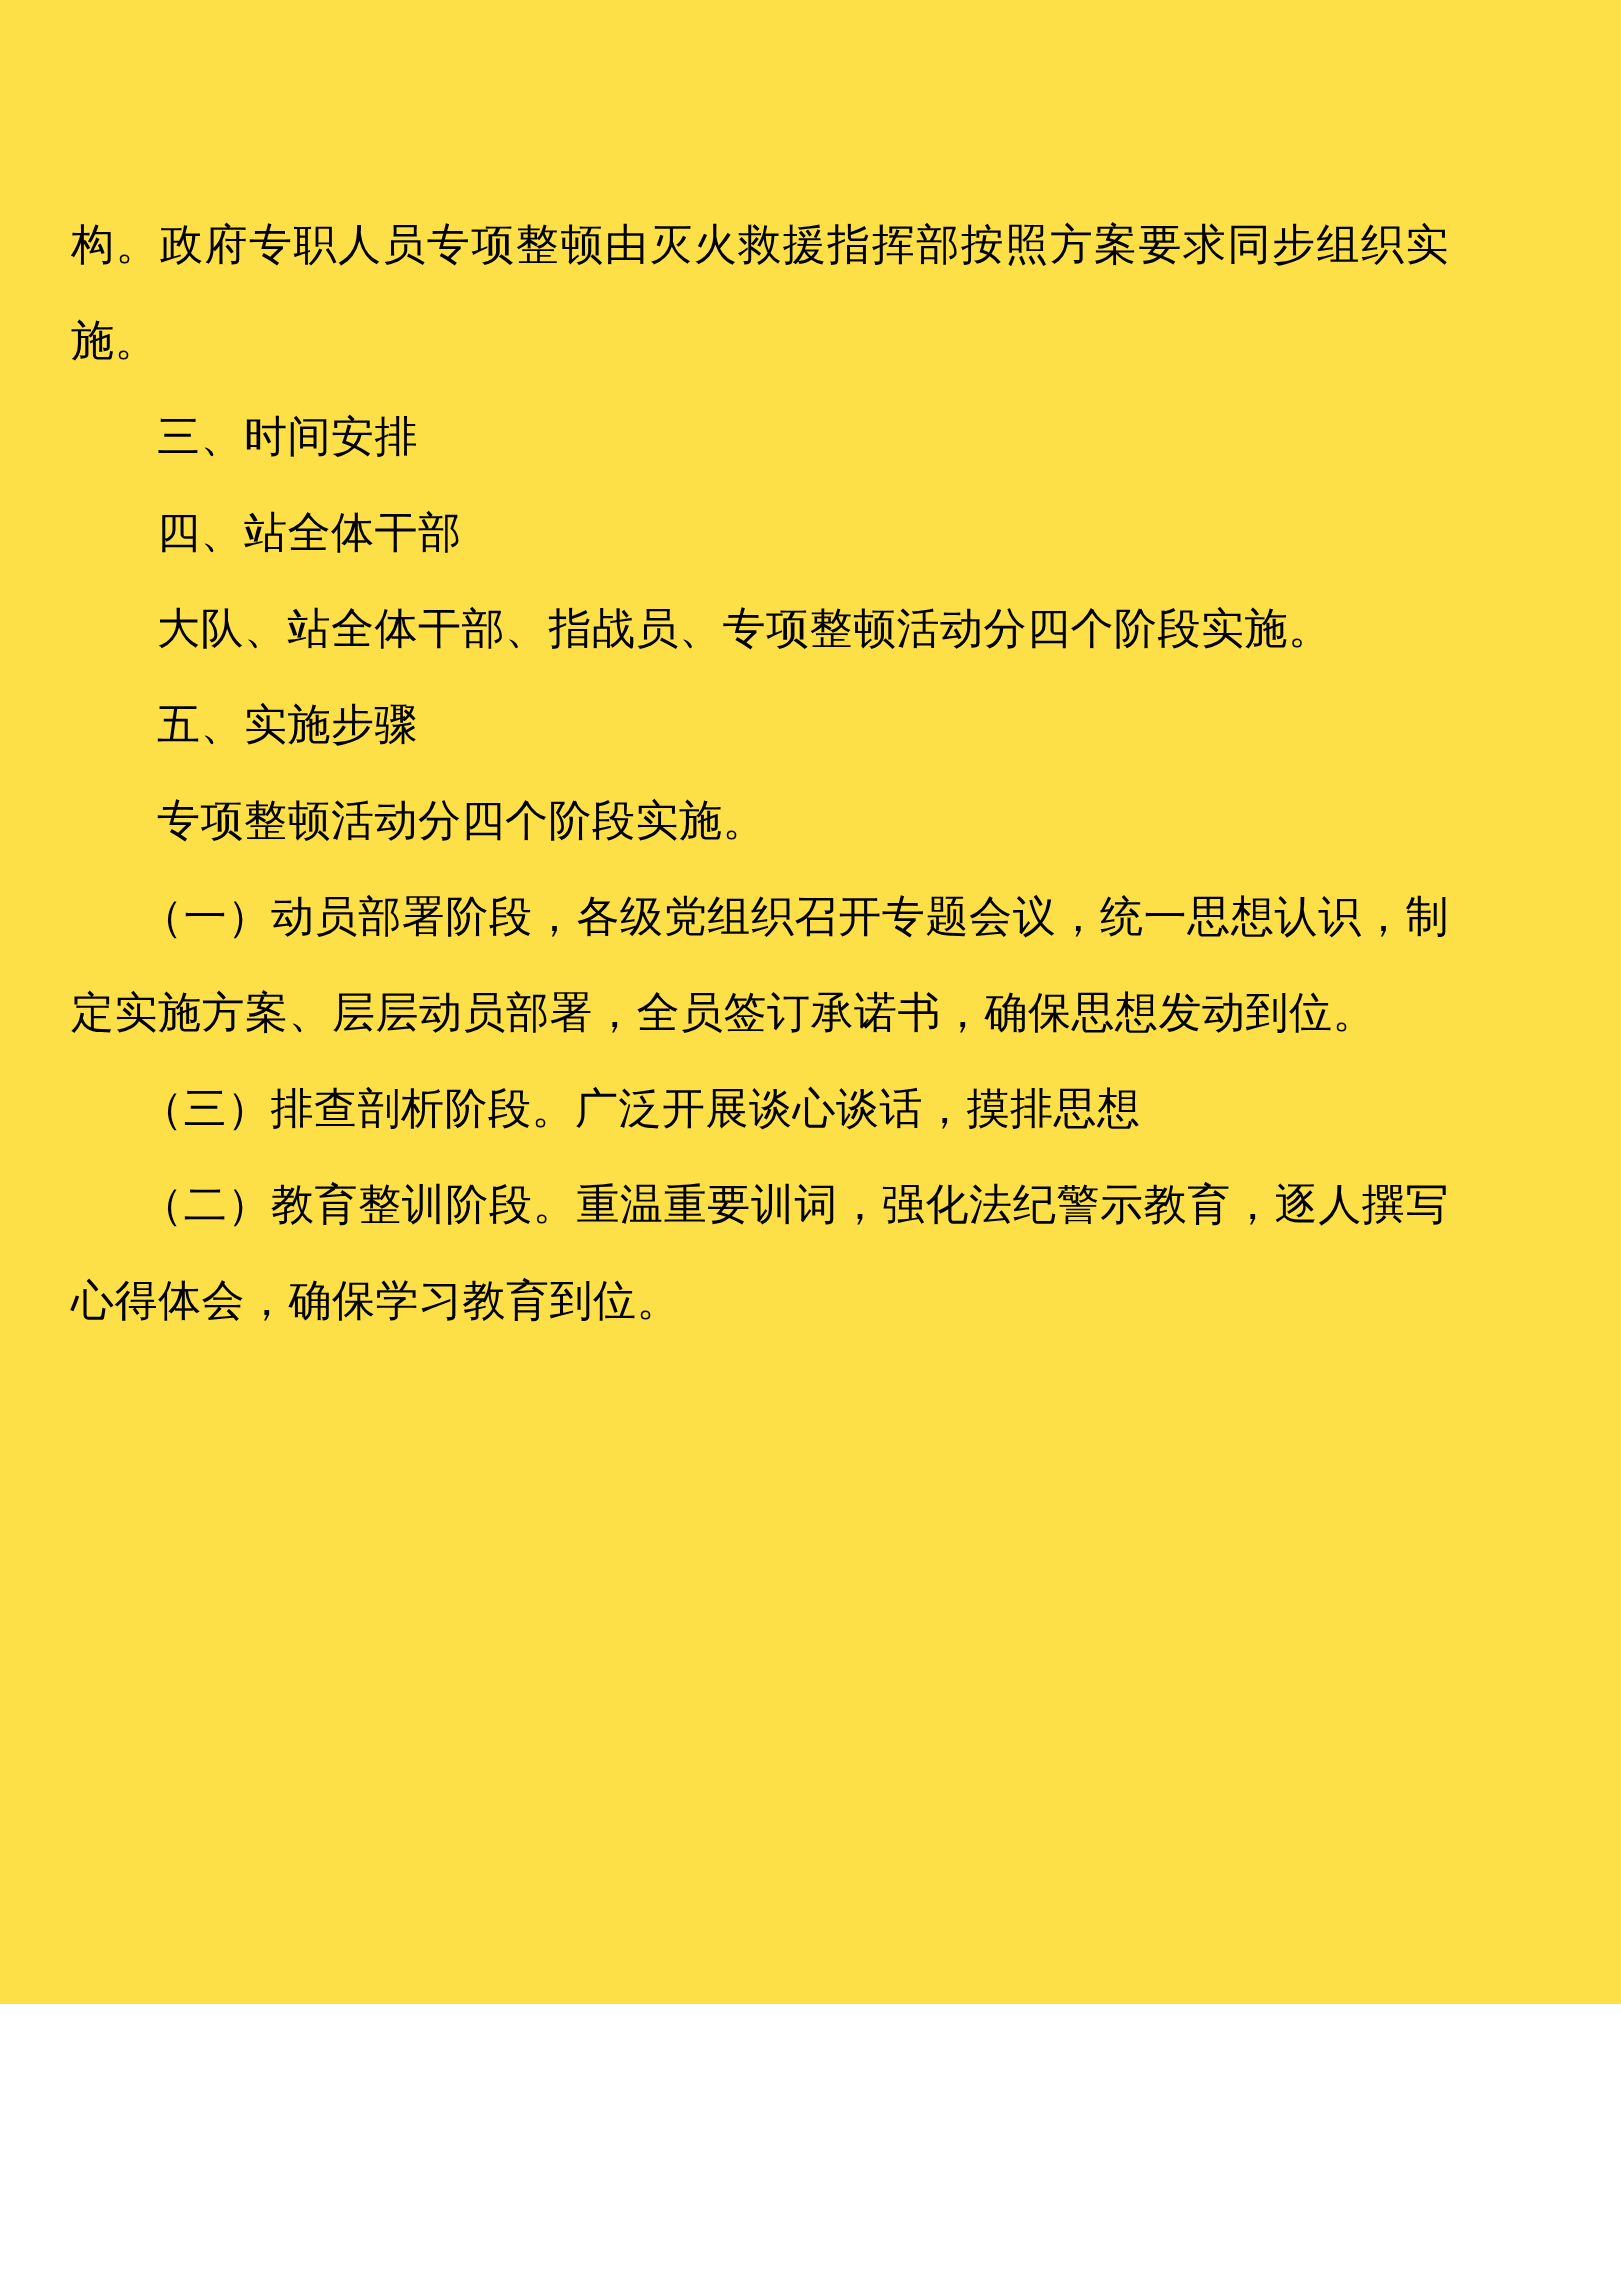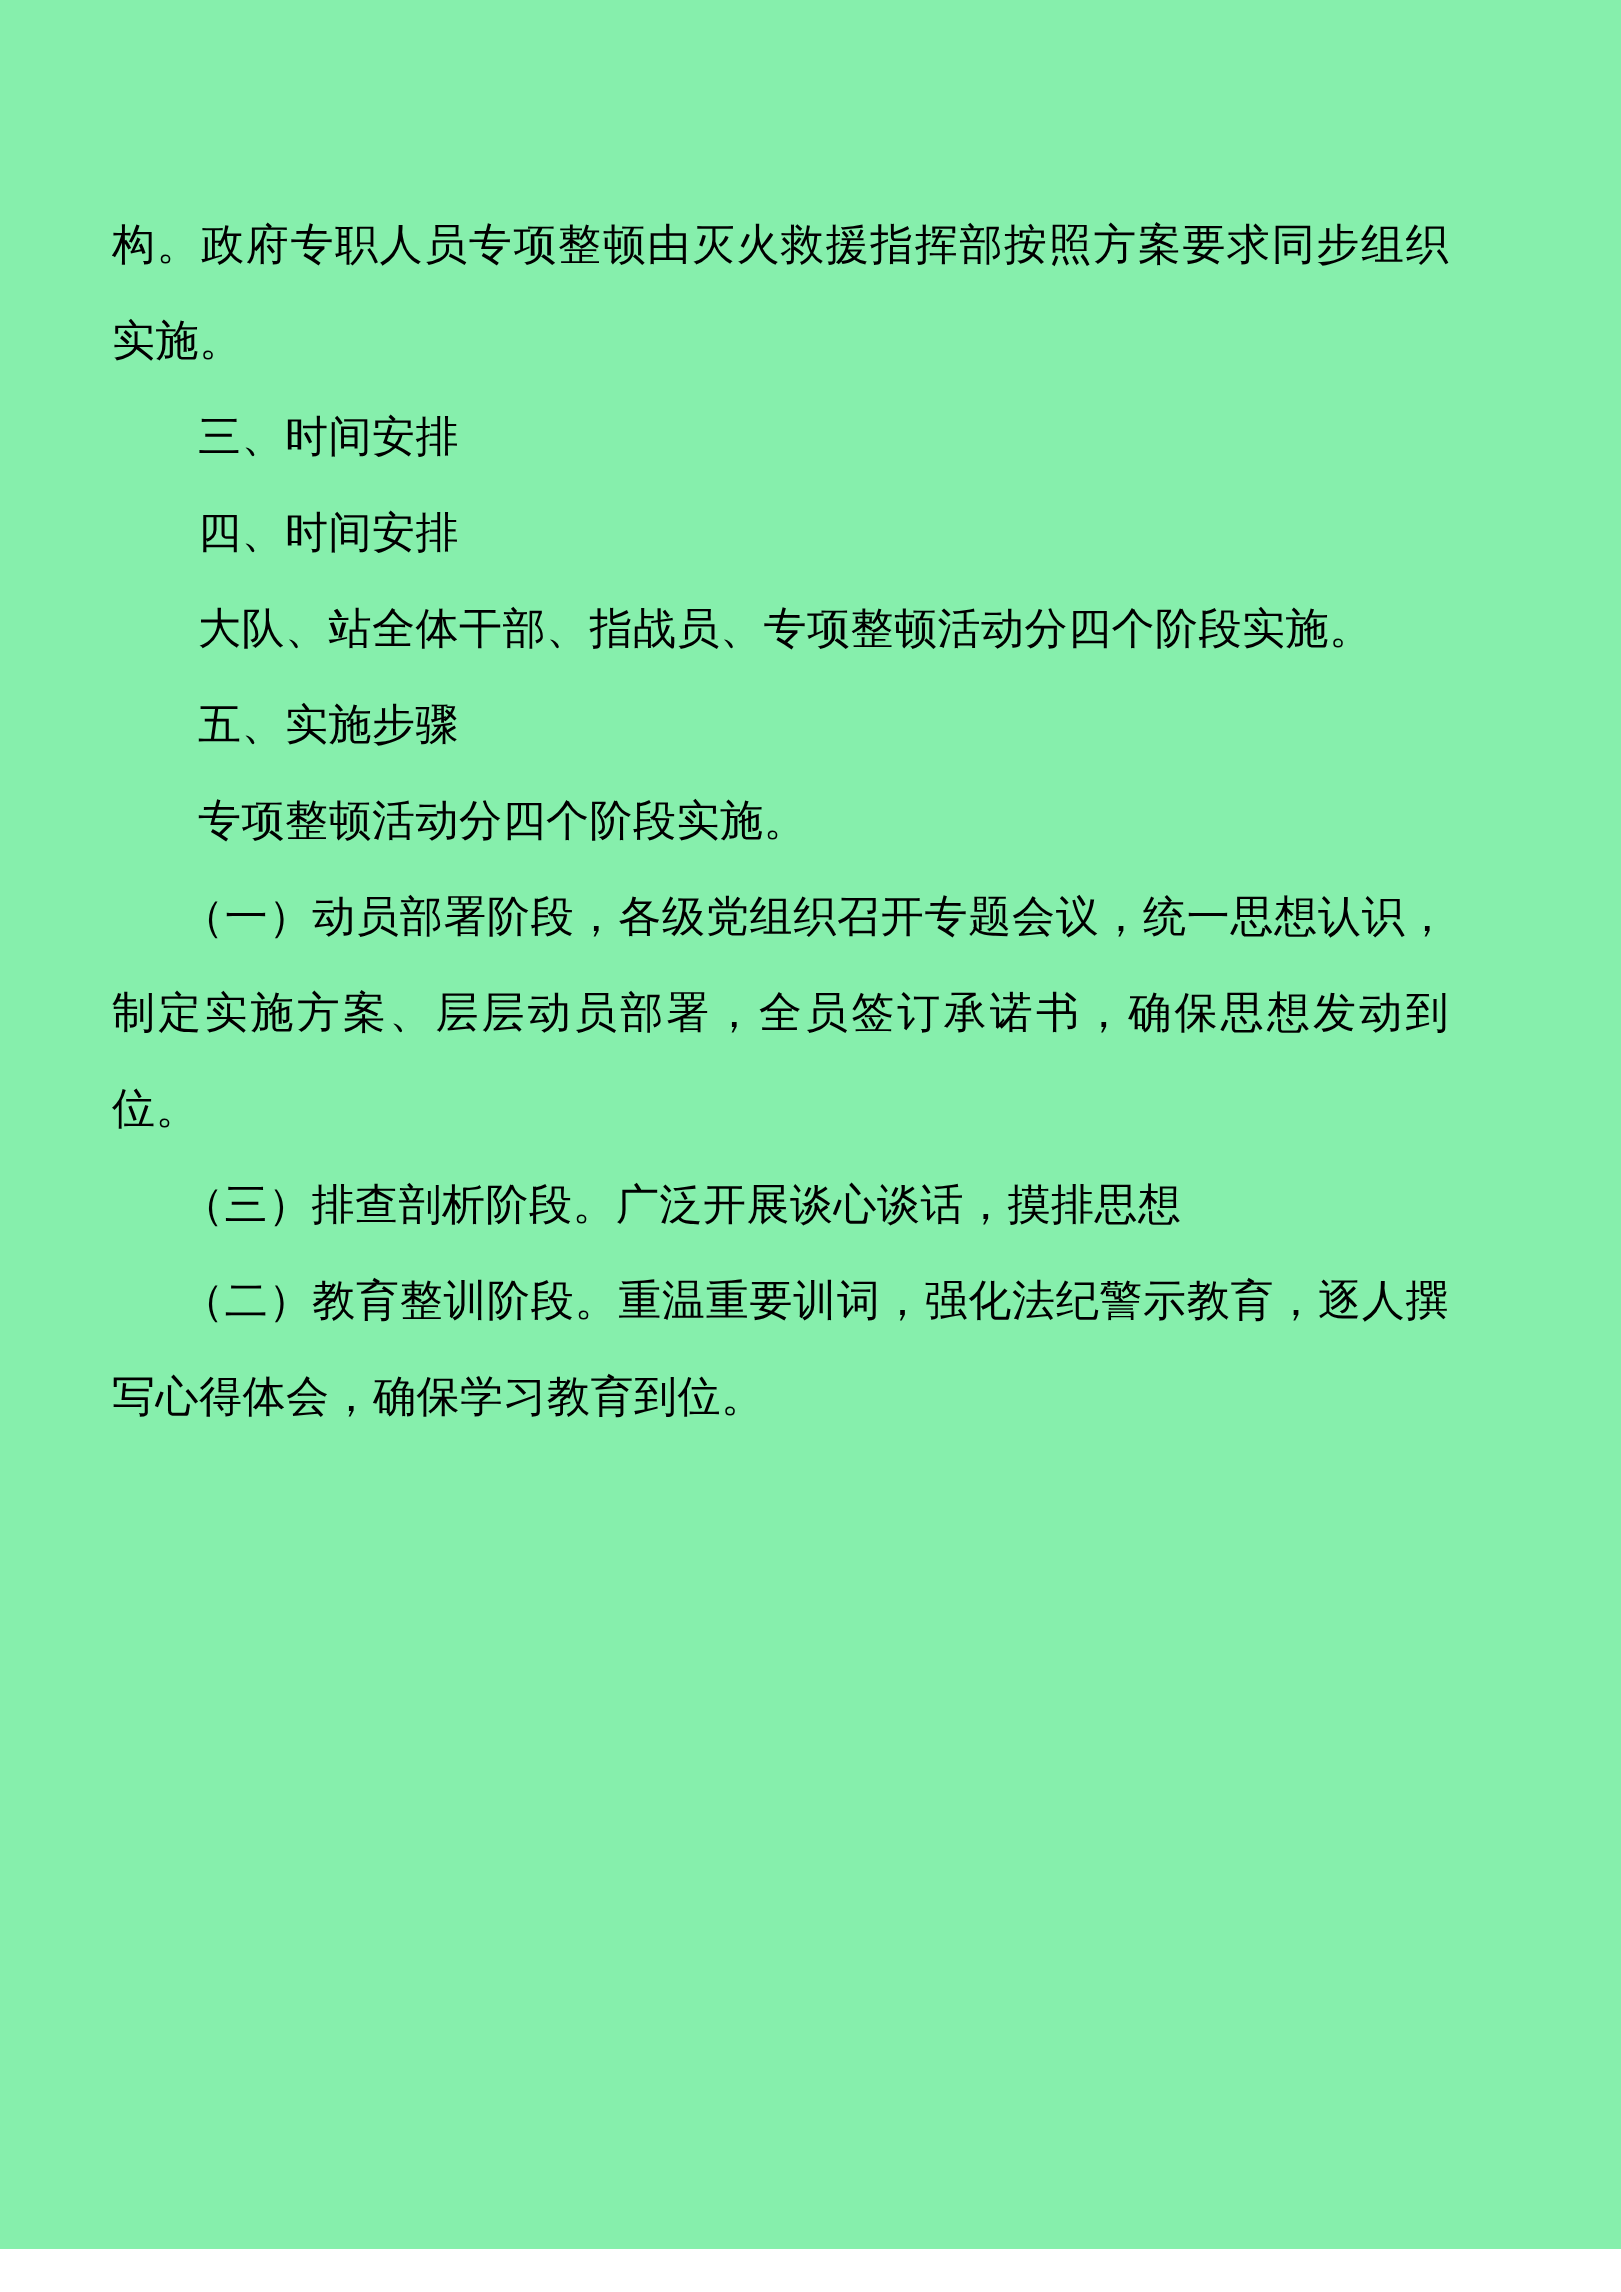--- a/index.html
+++ b/index.html
@@ -10,23 +10,23 @@
   body {
     width: 1621px;
     height: 2293px;
     font-family: "Liberation Sans", sans-serif;
     color: #000000;
     overflow: hidden;
   }
   .page {
     box-sizing: border-box;
     width: 1621px;
-    height: 2249px;
-    padding: 196px 172px 118px 112px;
-    background: #86efac;
+    height: 2004px;
+    padding: 196px 172px 118px 71px;
+    background: #fde047;
   }
   .doc-body {
     font-size: 43px;
     line-height: 96px;
     letter-spacing: 0.5px;
     text-align: justify;
     text-justify: inter-ideograph;
   }
   p.para {
     margin: 0 0 0 0;
@@ -48,21 +48,21 @@
 <body>
 
 <div class="page">
   <div class="doc-body">
 
     <p class="para">构。政府专职人员专项整顿由灭火救援指挥部按照方案要求同步组织实施。</p>
 
     <p class="para indent2 heading">三、时间安排</p>
 
 
-    <p class="para indent2 heading">四、时间安排</p>
+    <p class="para indent2 heading">四、站全体干部</p>
 
     <p class="para indent2">大队、站全体干部、指战员、专项整顿活动分四个阶段实施。</p>
 
     <p class="para indent2 heading">五、实施步骤</p>
 
     <p class="para indent2">专项整顿活动分四个阶段实施。</p>
 
     <p class="para indent-paren">（一）动员部署阶段，各级党组织召开专题会议，统一思想认识，制定实施方案、层层动员部署，全员签订承诺书，确保思想发动到位。</p>
 
     <p class="para indent-paren">（三）排查剖析阶段。广泛开展谈心谈话，摸排思想</p>

